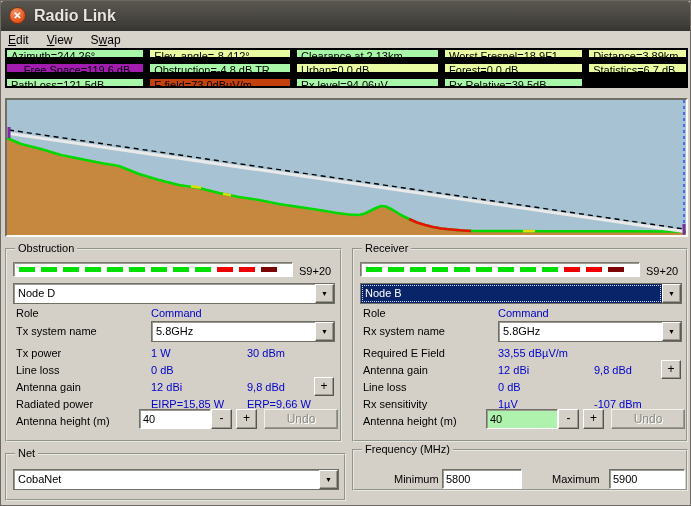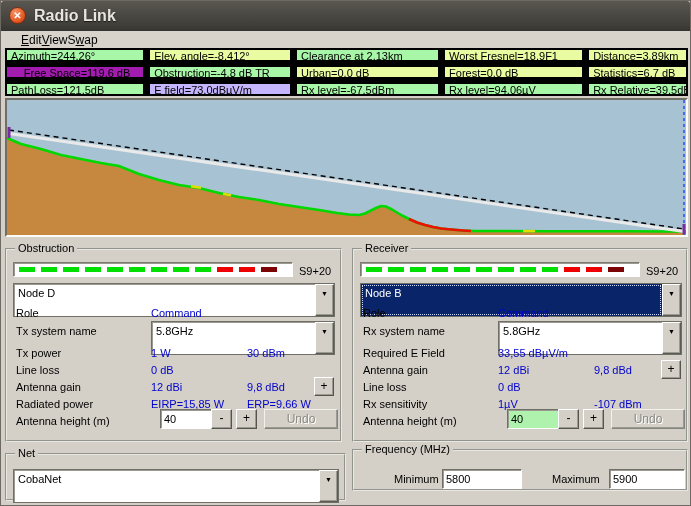--- a/index.html
+++ b/index.html
@@ -11,63 +11,63 @@
     background:linear-gradient(#5a5751,#403e39 80%,#37352f);border-bottom:1px solid #2b2a26;
     border-radius:3px 3px 0 0;}
   #closebtn{position:absolute;left:8px;top:6px;width:17px;height:17px;border-radius:50%;
     background:radial-gradient(circle at 35% 30%,#f49468,#e2571f 65%,#bf3d10);
     border:1px solid #7e2c0c;color:#fff;font-size:10px;line-height:16px;text-align:center;
     font-weight:bold;box-sizing:border-box;cursor:pointer;}
   #wtitle{position:absolute;left:33px;top:6px;font-size:16px;font-weight:bold;color:#e9e5de;
     text-shadow:0 1px 1px rgba(0,0,0,.65);}
   
   #menubar{position:absolute;left:0;top:30px;width:100%;height:17px;background:#d7d3cb;
-    display:flex;align-items:center;padding-left:20px;gap:0;font-size:12px;box-sizing:border-box;}
+    display:flex;align-items:center;padding-left:7px;gap:18px;font-size:12px;box-sizing:border-box;}
   .menu-item{cursor:pointer;}
   
-  #info-table{position:absolute;left:4px;top:47px;width:683px;height:48px;background:#000;
+  #info-table{position:absolute;left:4px;top:47px;width:683px;height:40px;background:#000;
     border:2px solid #000;box-sizing:border-box;display:grid;
     grid-template-columns:142fr 146fr 147fr 143fr 101fr;grid-auto-rows:1fr;gap:7px;}
   .cell{padding:0 0 0 4px;line-height:13px;font-size:11px;white-space:nowrap;overflow:hidden;}
   
   #chart{position:absolute;left:4px;top:97px;width:683px;height:139px;box-sizing:border-box;
     border:2px solid;border-color:#6f6f66 #fbfbf7 #fbfbf7 #6f6f66;}
   #profile{display:block;width:679px;height:135px;}
   
   .group{position:absolute;border:2px groove #e8e8e0;box-sizing:border-box;}
   .gtitle{position:absolute;top:-8px;left:8px;background:#d4d0c8;padding:0 3px;line-height:13px;}
   
   .sbar{position:absolute;left:6px;top:12px;width:280px;height:15px;background:#fff;
     border:1px solid;border-color:#7a7a72 #fff #fff #7a7a72;box-shadow:inset 1px 1px 0 #9a9a92;
     box-sizing:border-box;display:flex;align-items:center;gap:6px;padding-left:5px;overflow:hidden;}
   .dash{width:16px;height:5px;flex:0 0 auto;}
   .slabel{position:absolute;left:292px;top:15px;}
   
-  .combo{position:absolute;height:34px;background:#fff;border:1px solid #6f6f66;
+  .combo{position:absolute;height:21px;background:#fff;border:1px solid #6f6f66;
     box-shadow:inset 1px 1px 0 #9a9a92;box-sizing:border-box;display:flex;cursor:pointer;}
   .combo .txt{flex:1;padding:3px 0 0 4px;white-space:nowrap;overflow:hidden;}
   .combo .cbtn{width:17px;background:#d4d0c8;border:1px solid;border-color:#fff #5c5c54 #5c5c54 #fff;
     box-shadow:inset -1px -1px 0 #9a9a92;text-align:center;font-size:7px;line-height:17px;}
   .combo.sel .txt{background:#0a246a;color:#fff;outline:1px dotted #cdd6f5;outline-offset:-2px;}
   .nodecombo{left:6px;top:33px;width:322px;}
   .syscombo{left:144px;width:184px;}
   
   .prow{position:absolute;left:9px;width:320px;height:14px;}
   .prow .lbl{position:absolute;left:0;top:0;}
   .prow .v1{position:absolute;left:135px;top:0;color:#0000cc;}
   .prow .v2{position:absolute;left:231px;top:0;color:#0000cc;}
   .btn{background:#d4d0c8;border:1px solid;border-color:#fff #55554d #55554d #fff;
     box-shadow:inset -1px -1px 0 #9a9a92;text-align:center;box-sizing:border-box;cursor:pointer;
     font-size:12px;line-height:16px;}
   .plusbtn{position:absolute;left:307px;width:20px;height:19px;}
   .inp{position:absolute;background:#fff;border:1px solid;border-color:#6f6f66 #fff #fff #6f6f66;
     box-shadow:inset 1px 1px 0 #9a9a92;box-sizing:border-box;font-family:"Liberation Sans",sans-serif;
     font-size:11px;padding:0 0 0 3px;}
   .hrow-lbl{position:absolute;left:9px;top:165px;}
-  .h-inp{left:153px;top:159px;width:56px;height:20px;}
+  .h-inp{left:132px;top:159px;width:72px;height:20px;}
   .h-inp.green{background:#aef2ae;}
   .h-minus{position:absolute;left:204px;top:159px;width:21px;height:20px;}
   .h-plus{position:absolute;left:229px;top:159px;width:21px;height:20px;}
   .h-undo{position:absolute;left:257px;top:159px;width:74px;height:20px;
     color:#8b8b83;text-shadow:1px 1px 0 #fff;
     border-color:#f2f2ec #84847c #84847c #f2f2ec;line-height:18px;}
   .r0{top:57px}.r2{top:97px}.r3{top:114px}.r4{top:131px}.r5{top:148px}
   .sysrow{top:75px}
   .syscombo{top:71px}
   
@@ -94,22 +94,21 @@
       <div class="cell" style="background: rgb(234, 252, 162);">Elev. angle=-8,412°</div>
       <div class="cell" style="background: rgb(168, 246, 168);">Clearance at 2,13km</div>
       <div class="cell" style="background: rgb(234, 252, 162);">Worst Fresnel=18,9F1</div>
       <div class="cell" style="background: rgb(234, 252, 162);">Distance=3,89km</div>
       <div class="cell" style="background: #a21caf; text-align: center;">Free Space=119,6 dB</div>
       <div class="cell" style="background: rgb(168, 246, 168);">Obstruction=-4,8 dB TR</div>
       <div class="cell" style="background: rgb(234, 252, 162);">Urban=0,0 dB</div>
       <div class="cell" style="background: rgb(234, 252, 162);">Forest=0,0 dB</div>
       <div class="cell" style="background: rgb(234, 252, 162);">Statistics=6,7 dB</div>
       <div class="cell" style="background: rgb(168, 246, 168);">PathLoss=121,5dB</div>
-      <div class="cell" style="background: #c4b5fd;">E field=73,0dBµV/m</div>
-      <div class="cell" style="background: rgb(168, 246, 168);">Rx level=-67,5dBm</div>
+      <div class="cell" style="background: #c2410c;">E field=73,0dBµV/m</div>
       <div class="cell" style="background: rgb(168, 246, 168);">Rx level=94,06µV</div>
       <div class="cell" style="background: rgb(168, 246, 168);">Rx Relative=39,5dB</div>
     </div>
 
   <div id="chart">
     <svg id="profile" viewBox="0 0 679 135" preserveAspectRatio="none">
       <rect x="0" y="0" width="679" height="135" fill="#a7c3d3"></rect>
       <polygon points="0,38 14,44 34,49 54,55 74,59 94,63 112,66 132,74 152,80 172,85 192,88 212,93 232,97 252,100 272,104 292,107 312,110 330,113 342,114.5 352,115 358,113.5 364,110.5 369,108 374,106 379,106.5 384,109 390,112.5 396,116 402,119 410,122.5 418,125 426,127 434,128.5 444,129.5 456,130.5 468,131 500,131 540,131.3 580,131.3 620,131.3 660,131.5 679,131.5 679,135 0,135" fill="#c6873e"></polygon>
       <polyline fill="none" stroke-width="2.6" points="0,38 14,44 34,49 54,55 74,59 94,63 112,66 132,74 152,80 172,85 192,88 212,93 232,97 252,100 272,104 292,107 312,110 330,113 342,114.5 352,115 358,113.5 364,110.5 369,108 374,106 379,106.5 384,109 390,112.5 396,116 402,119 410,122.5 418,125 426,127 434,128.5 444,129.5 456,130.5 468,131 500,131 540,131.3 580,131.3 620,131.3 660,131.5 679,131.5" stroke="#00d800"></polyline>
       <polyline fill="none" stroke-width="2.6" points="402,119 410,122.5 418,125 426,127 434,128.5 444,129.5 456,130.5 464,131" stroke="#ee1000"></polyline>

